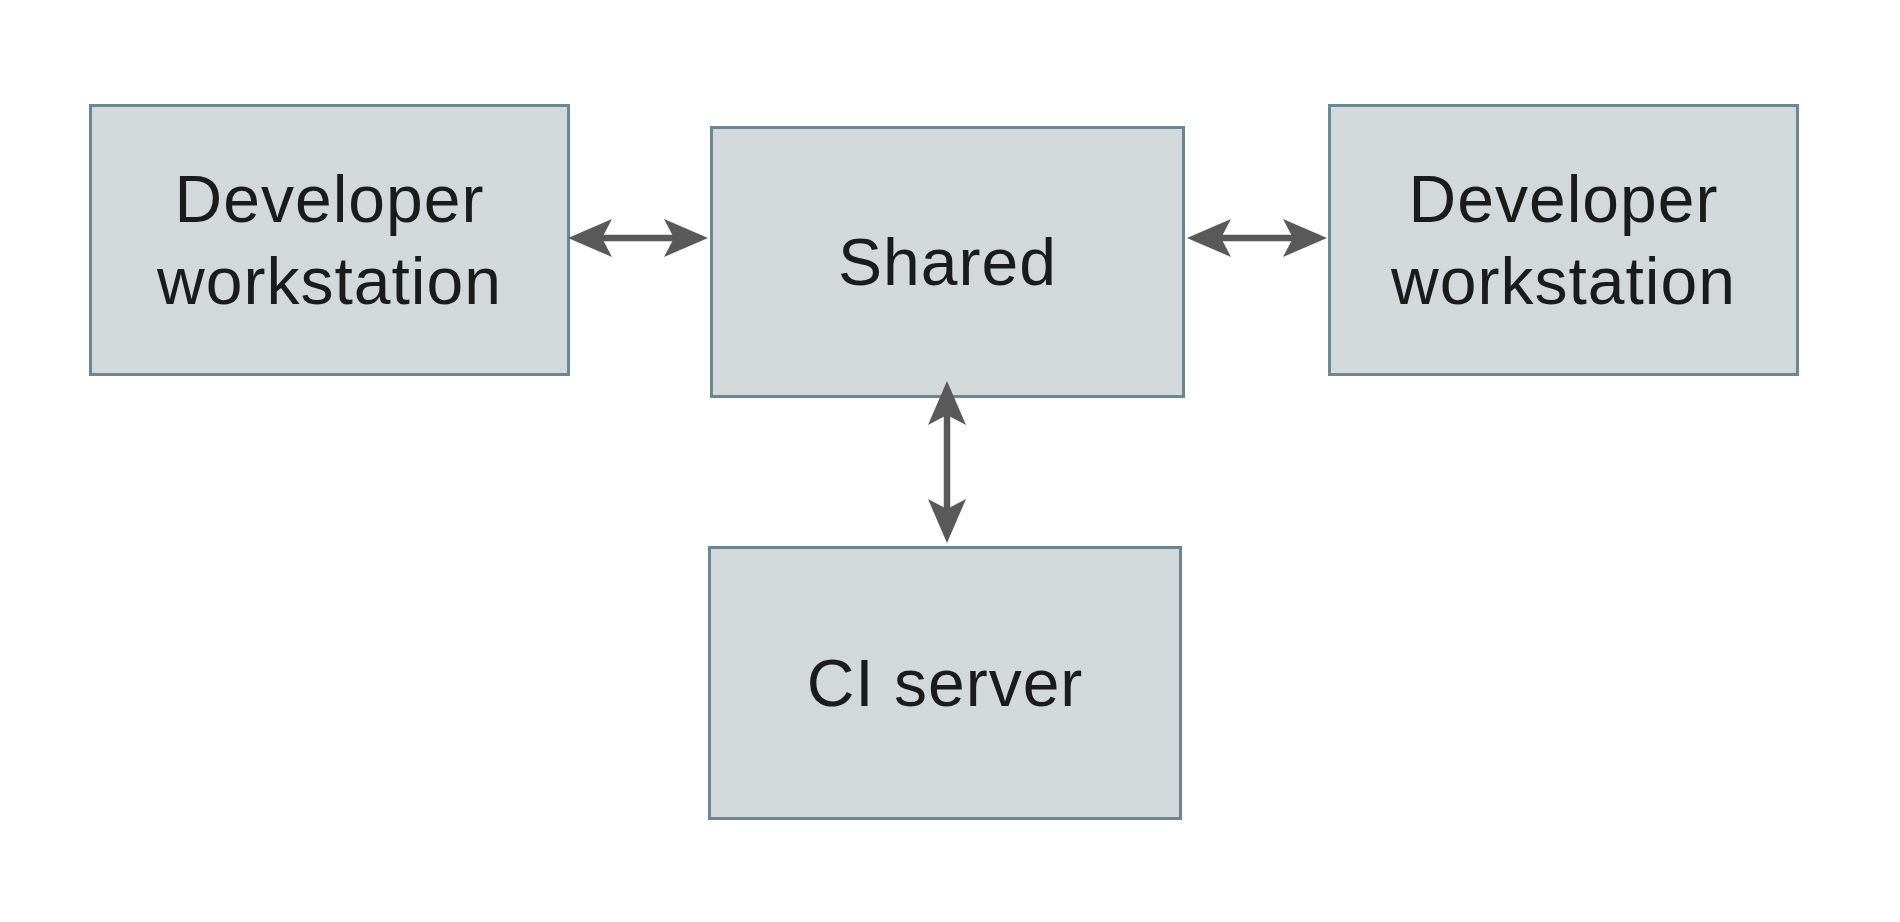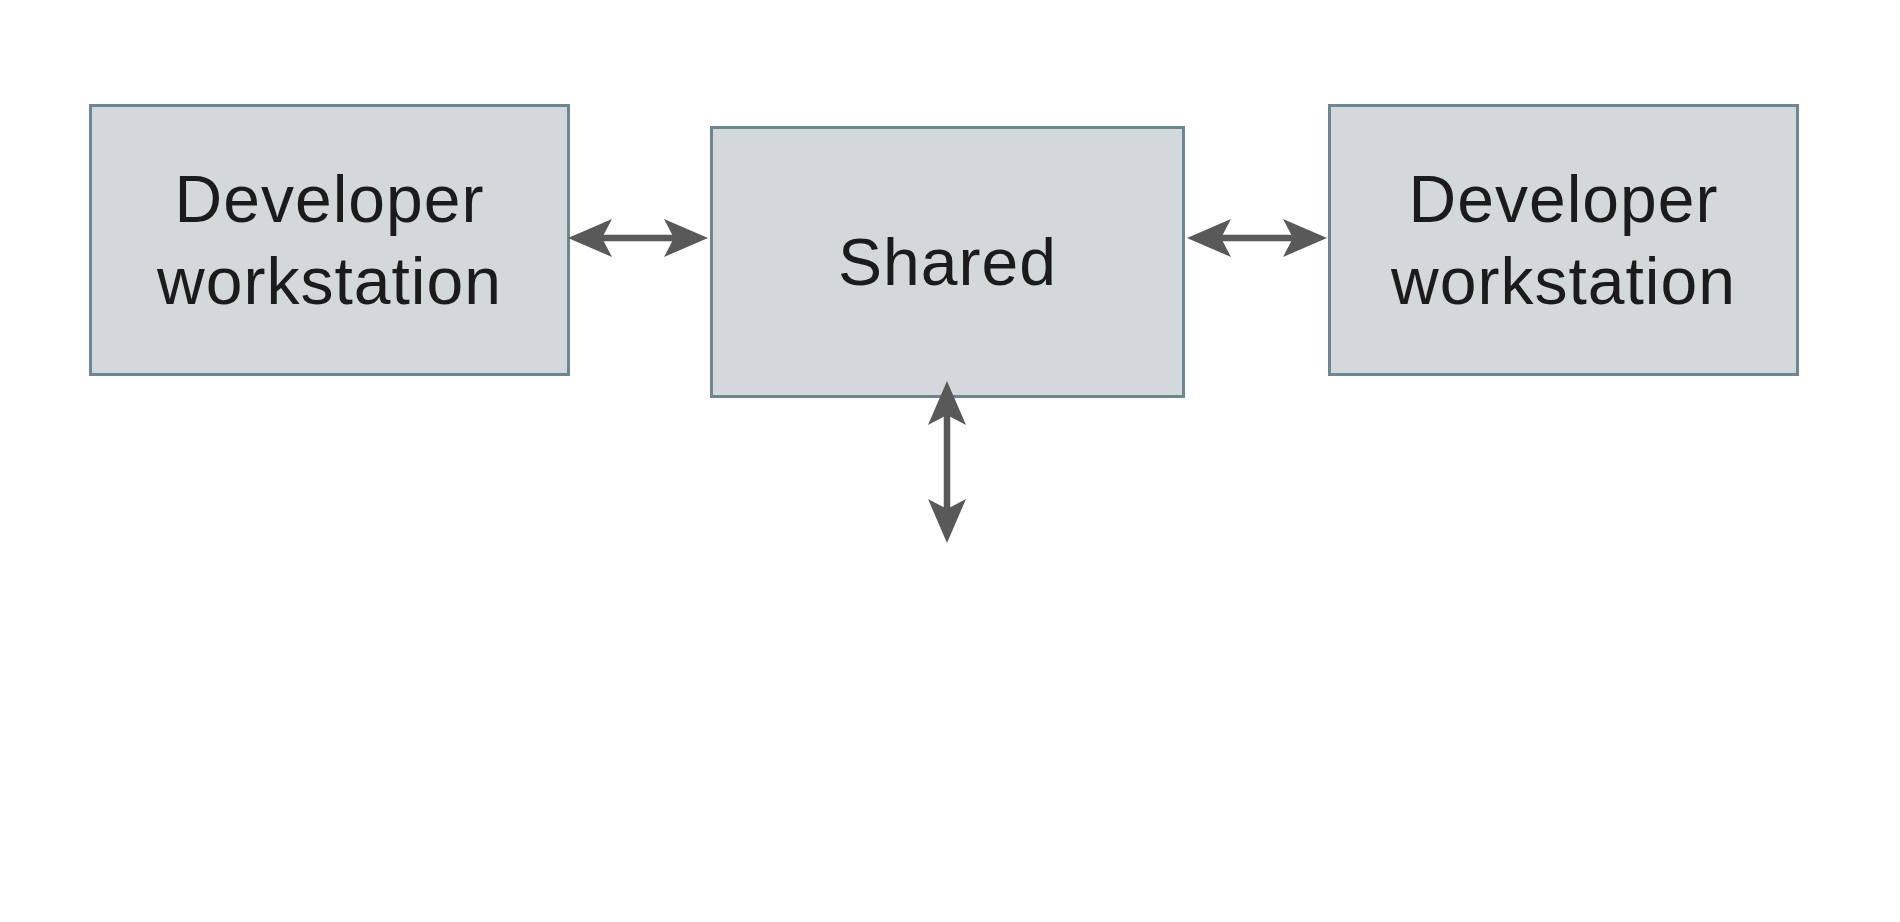--- a/index.html
+++ b/index.html
@@ -66,20 +66,25 @@
     </div>
   </div>
 
   <div class="node node-dev-right">
     <div class="node-label">
       <span>Developer</span>
       <span>workstation</span>
     </div>
   </div>
 
+  <div class="node node-ci-server">
+    <div class="node-label">
+      <span>CI server</span>
+    </div>
+  </div>
 
   <div class="arrow arrow-h-left">
     <svg width="144" height="44" viewBox="0 0 144 44" aria-hidden="true">
       <rect x="34" y="18.75" width="76" height="6.5" fill="currentColor"></rect>
       <path d="M2,22 L46,3 L36,22 L46,41 Z" fill="currentColor"></path>
       <path d="M142,22 L98,3 L108,22 L98,41 Z" fill="currentColor"></path>
     </svg>
   </div>
 
   <div class="arrow arrow-h-right">

